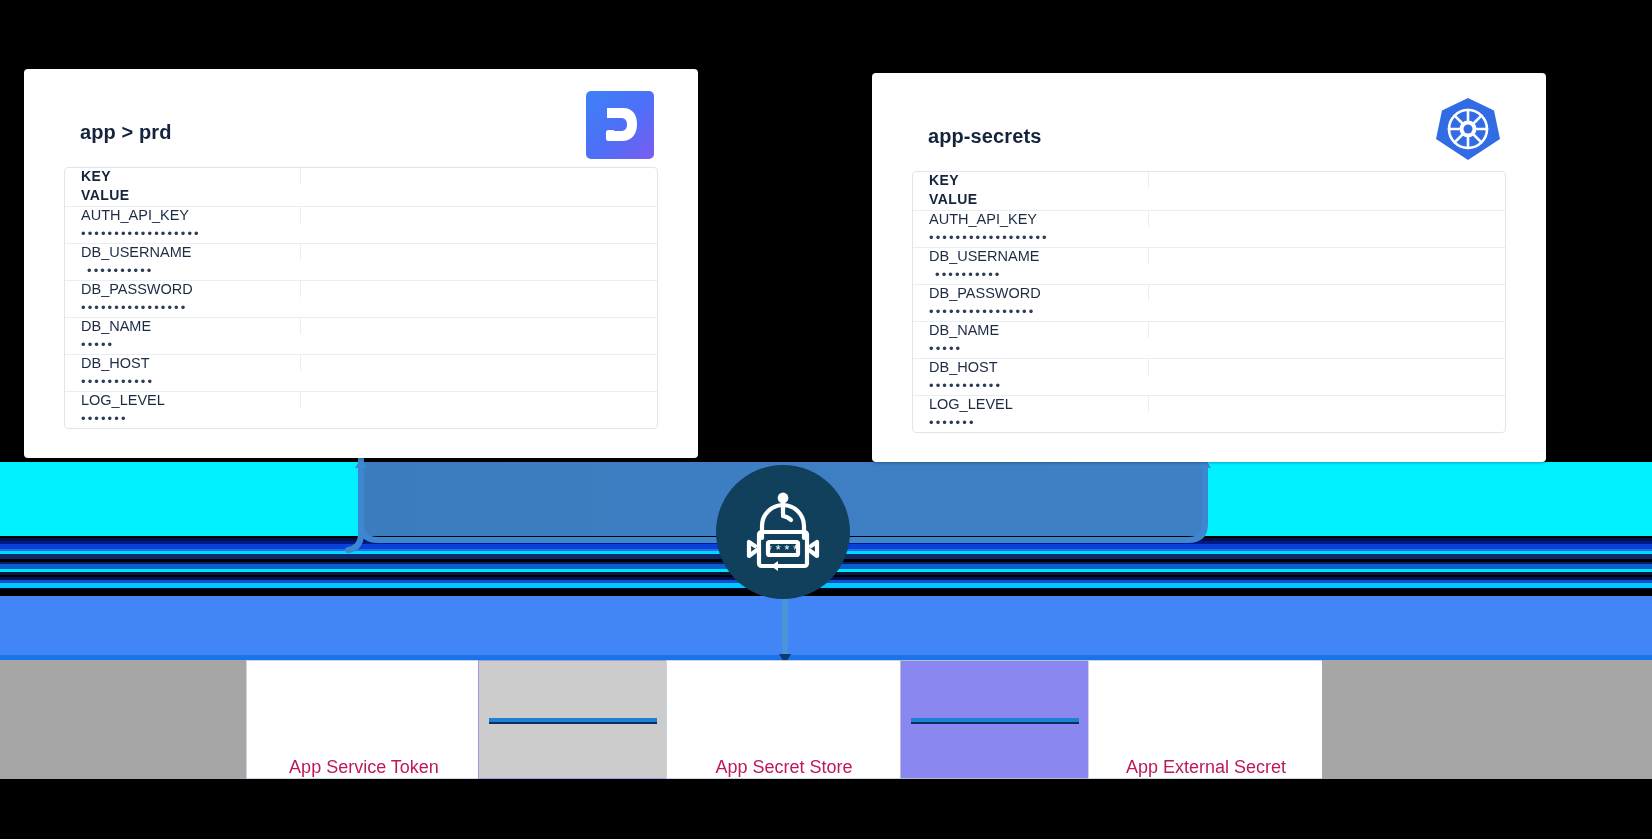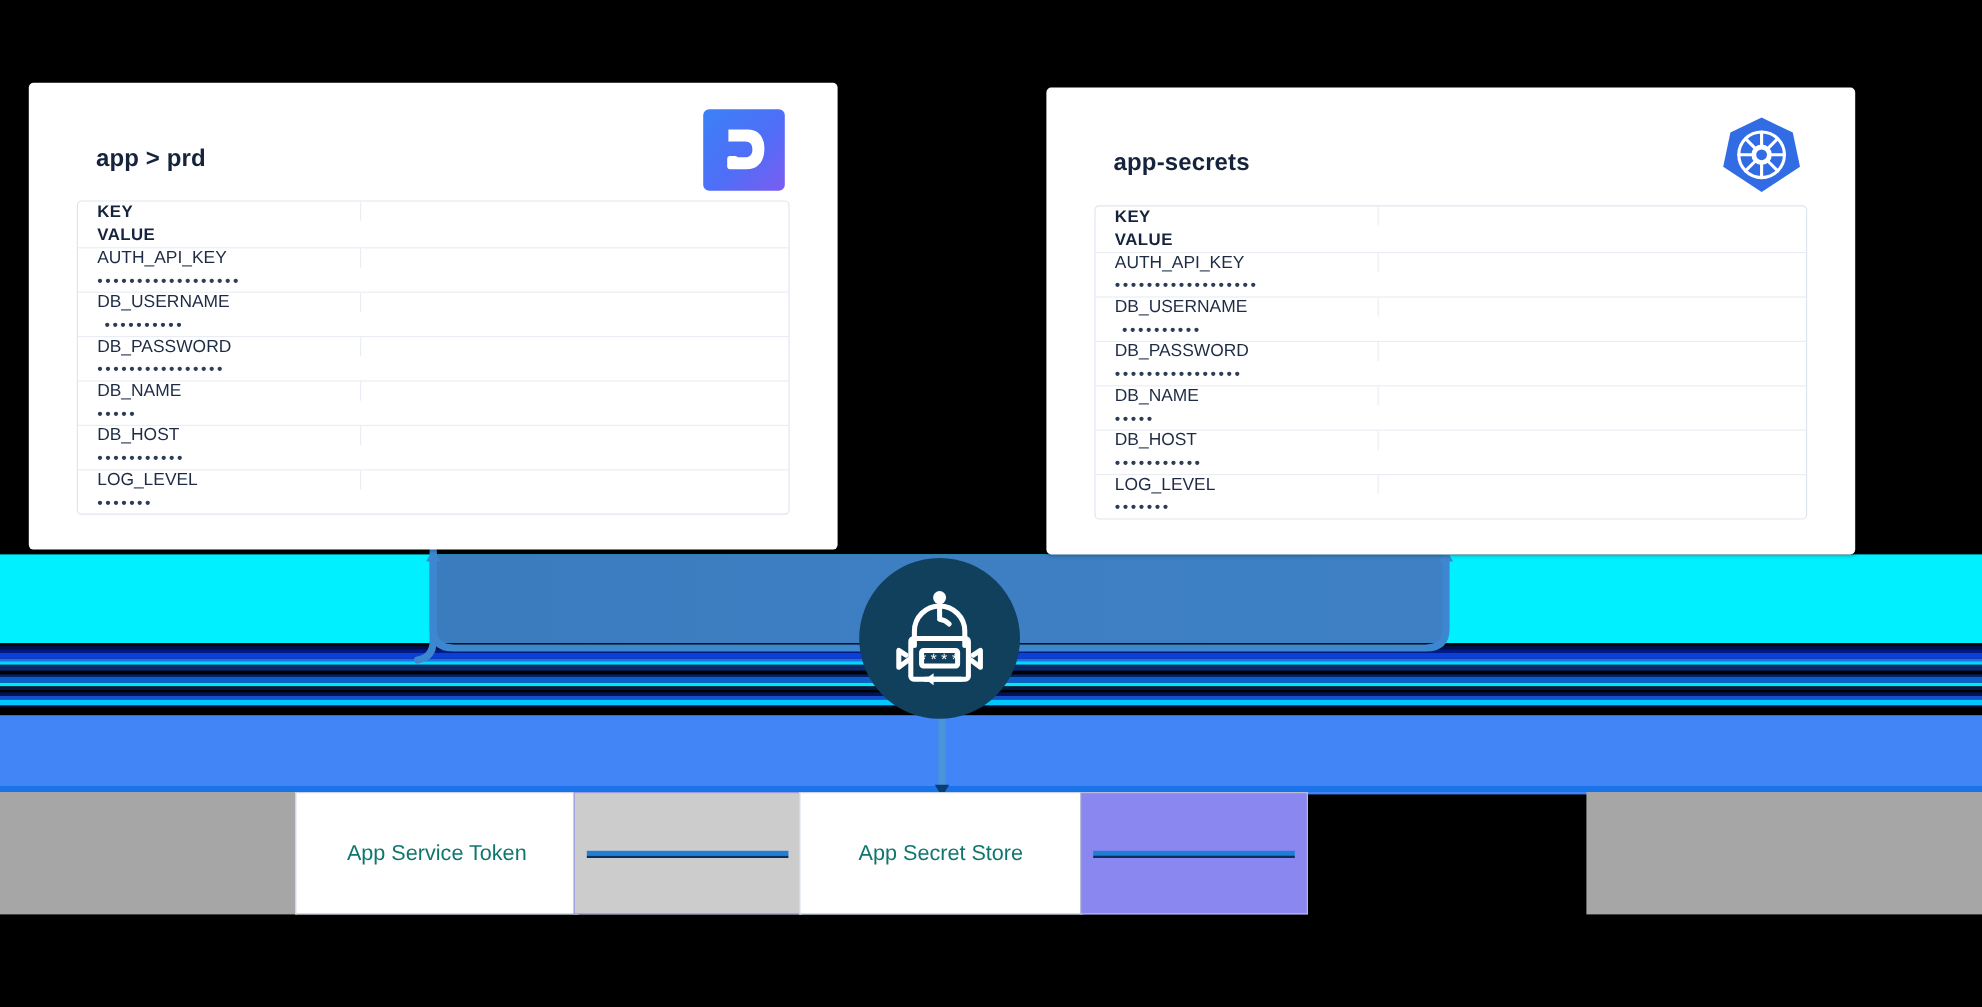--- a/index.html
+++ b/index.html
@@ -63,23 +63,23 @@
   
   .robot{
     position:absolute;left:716px;top:465px;width:134px;height:134px;
     border-radius:50%;background:#10405c;
     display:flex;align-items:center;justify-content:center;
   }
 
   
   .bottom{position:absolute;left:0;top:660px;width:1652px;height:119px;}
   .bbox{
-    position:absolute;top:0;height:102px;box-sizing:border-box;
-    display:flex;align-items:center;justify-content:center;
-    font-size:18px;color:#0f766e;
+    position:absolute;top:0;height:119px;box-sizing:border-box;
+    display:flex;align-items:flex-end;justify-content:center;
+    font-size:18px;color:#be185d;
   }
   .bbox.white{background:#fff;border:1px solid #c9d4e4;}
   .bbox.grey{background:#a6a6a6;}
   .bbox.grey2{background:#cccccc;border:1px solid #9b9bdf;}
   .bbox.purple{background:#8b87f0;border:1px solid #b6bdd6;}
   .bline{position:absolute;left:10px;right:10px;top:50%;height:4px;
          background:#1e7fd4;transform:translateY(-2px);}
   .bline:after{content:"";position:absolute;left:0;right:0;top:4px;height:2px;background:#0b2f5e;}
 </style>
 </head>
@@ -165,20 +165,23 @@
     </div>
 
     <div class="bbox white" style="left:666px;width:236px;">
       <span>App Secret Store</span>
     </div>
 
     <div class="bbox purple" style="left:900px;width:190px;">
       <span class="bline"></span>
     </div>
 
+    <div class="bbox white" style="left:1088px;width:236px;">
+      <span>App External Secret</span>
+    </div>
 
     <div class="bbox grey" style="left:1322px;width:330px;"></div>
   </div>
 
   <div class="card card-doppler">
     <div class="card-title">app &gt; prd</div>
     <div class="card-logo">
       <div class="doppler-mark">
         <svg width="38" height="40" viewBox="0 0 38 40">
           <path d="M6,3 L22,3 C31,3 36,9 36,19 C36,29 31,36 21,36 L12,36 L12,26 L20,26

